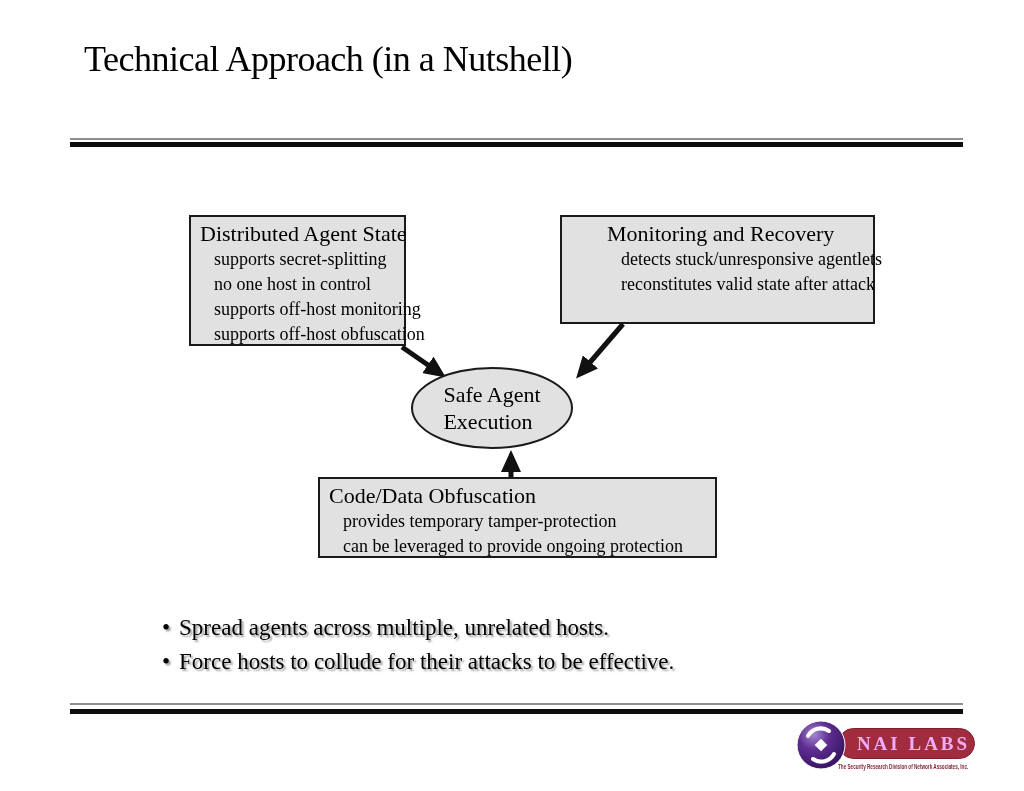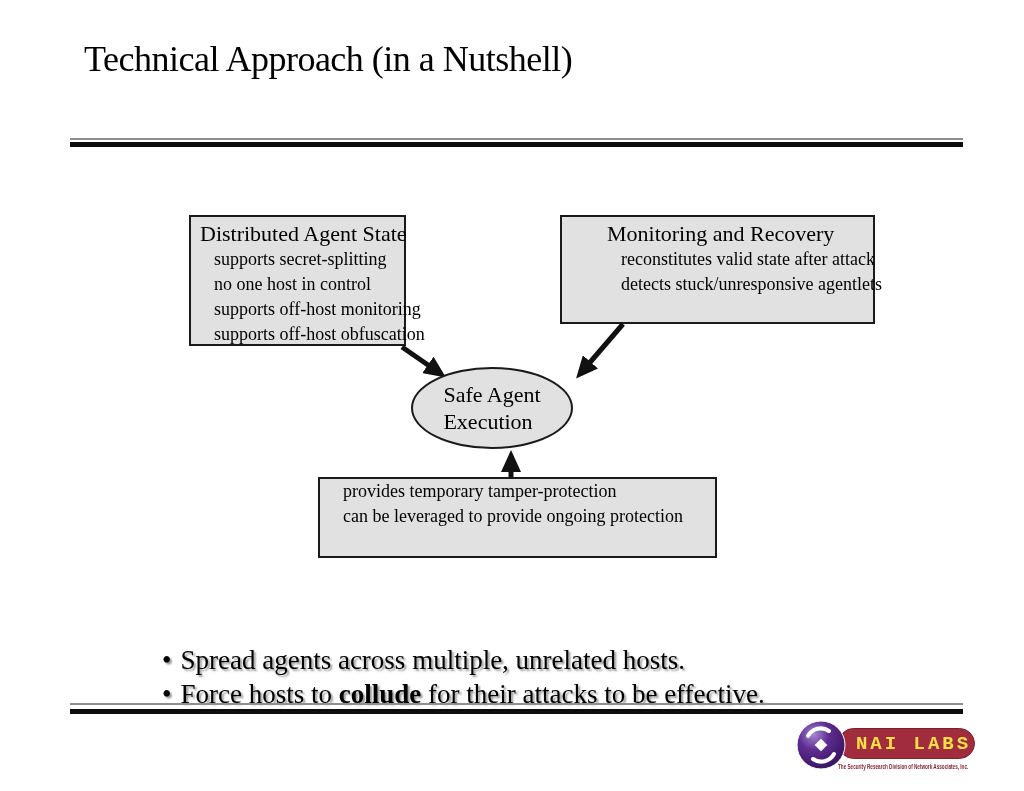--- a/index.html
+++ b/index.html
@@ -33,31 +33,31 @@
 
   .ellipse{
     position:absolute; left:411px; top:367px; width:162px; height:82px;
     box-sizing:border-box; background:var(--box-fill); border:2px solid var(--box-border);
     border-radius:50%; display:flex; align-items:center; justify-content:center;
   }
   .ellipse-text{font-size:22px; line-height:27px; text-align:left;}
 
   .arrows{position:absolute; left:0; top:0; width:1024px; height:791px; pointer-events:none;}
 
-  .bullets{position:absolute; left:162px; top:611px; font-size:27px; line-height:34px;
-    text-shadow:2px 2px 2px #9c9c9c; white-space:nowrap;margin-top:32px;}
+  .bullets{position:absolute; left:162px; top:611px; font-size:23px; line-height:34px;
+    text-shadow:2px 2px 2px #9c9c9c; white-space:nowrap;}
   .bullet-marker{display:inline-block; margin-right:9px;}
-  .b{font-weight:bold;}
+  .b{font-weight:normal;}
 
   .logo{position:absolute; left:790px; top:716px; width:200px; height:62px;}
   .logo-pill{
     position:absolute; left:48px; top:12px; width:137px; height:31px; box-sizing:border-box;
     background:var(--logo-red); border:1px solid var(--logo-red-dark); border-radius:17px;
     display:flex; align-items:center; justify-content:center; padding-left:14px;
-    color:#fde047; font-family:Liberation Mono, monospace; font-weight:bold;
+    color:#f0abfc; font-family:Liberation Serif, serif; font-weight:bold;
     font-size:19px; letter-spacing:3px; white-space:nowrap;
   }
   .logo-sphere{position:absolute; left:6px; top:4px; width:50px; height:50px;}
   .logo-tagline{
     position:absolute; left:48px; top:47px; color:var(--logo-red-dark);
     font-family:"Liberation Sans", sans-serif; font-weight:bold; font-size:7px;
     white-space:nowrap; transform:scaleX(0.66); transform-origin:left top;
   }
 </style>
 </head>
@@ -73,22 +73,22 @@
   <div class="dbox box-1">
     <div class="dbox-title">Distributed Agent State</div>
     <div class="dbox-item">supports secret-splitting</div>
     <div class="dbox-item">no one host in control</div>
     <div class="dbox-item">supports off-host monitoring</div>
     <div class="dbox-item">supports off-host obfuscation</div>
   </div>
 
   <div class="dbox box-2">
     <div class="dbox-title">Monitoring and Recovery</div>
+    <div class="dbox-item">detects stuck/unresponsive agentlets</div>
     <div class="dbox-item">reconstitutes valid state after attack</div>
-    <div class="dbox-item">detects stuck/unresponsive agentlets</div>
   </div>
 
   <svg class="arrows" viewBox="0 0 1024 791">
     <defs>
       <marker id="ah" markerUnits="userSpaceOnUse" markerWidth="22" markerHeight="20" refX="16" refY="10" orient="auto">
         <path d="M0,0 L22,10 L0,20 Z" fill="#111"></path>
       </marker>
     </defs>
     <line x1="402" y1="347" x2="441" y2="374" stroke="#111" stroke-width="5" marker-end="url(#ah)"></line>
     <line x1="623" y1="324" x2="580" y2="374" stroke="#111" stroke-width="5" marker-end="url(#ah)"></line>
@@ -96,20 +96,21 @@
   </svg>
 
   <div class="ellipse">
     <div class="ellipse-text">
       <div>Safe Agent</div>
       <div>Execution</div>
     </div>
   </div>
 
   <div class="dbox box-3">
+    <div class="dbox-title">Code/Data Obfuscation</div>
     <div class="dbox-item">provides temporary tamper-protection</div>
     <div class="dbox-item">can be leveraged to provide ongoing protection</div>
   </div>
 
   <div class="bullets">
     <div>
       <span class="bullet-marker">•</span><span>Spread agents across multiple, unrelated hosts.</span><span class="b"></span><span></span>
     </div>
     <div>
       <span class="bullet-marker">•</span><span>Force hosts to </span><span class="b">collude</span><span> for their attacks to be effective.</span>

